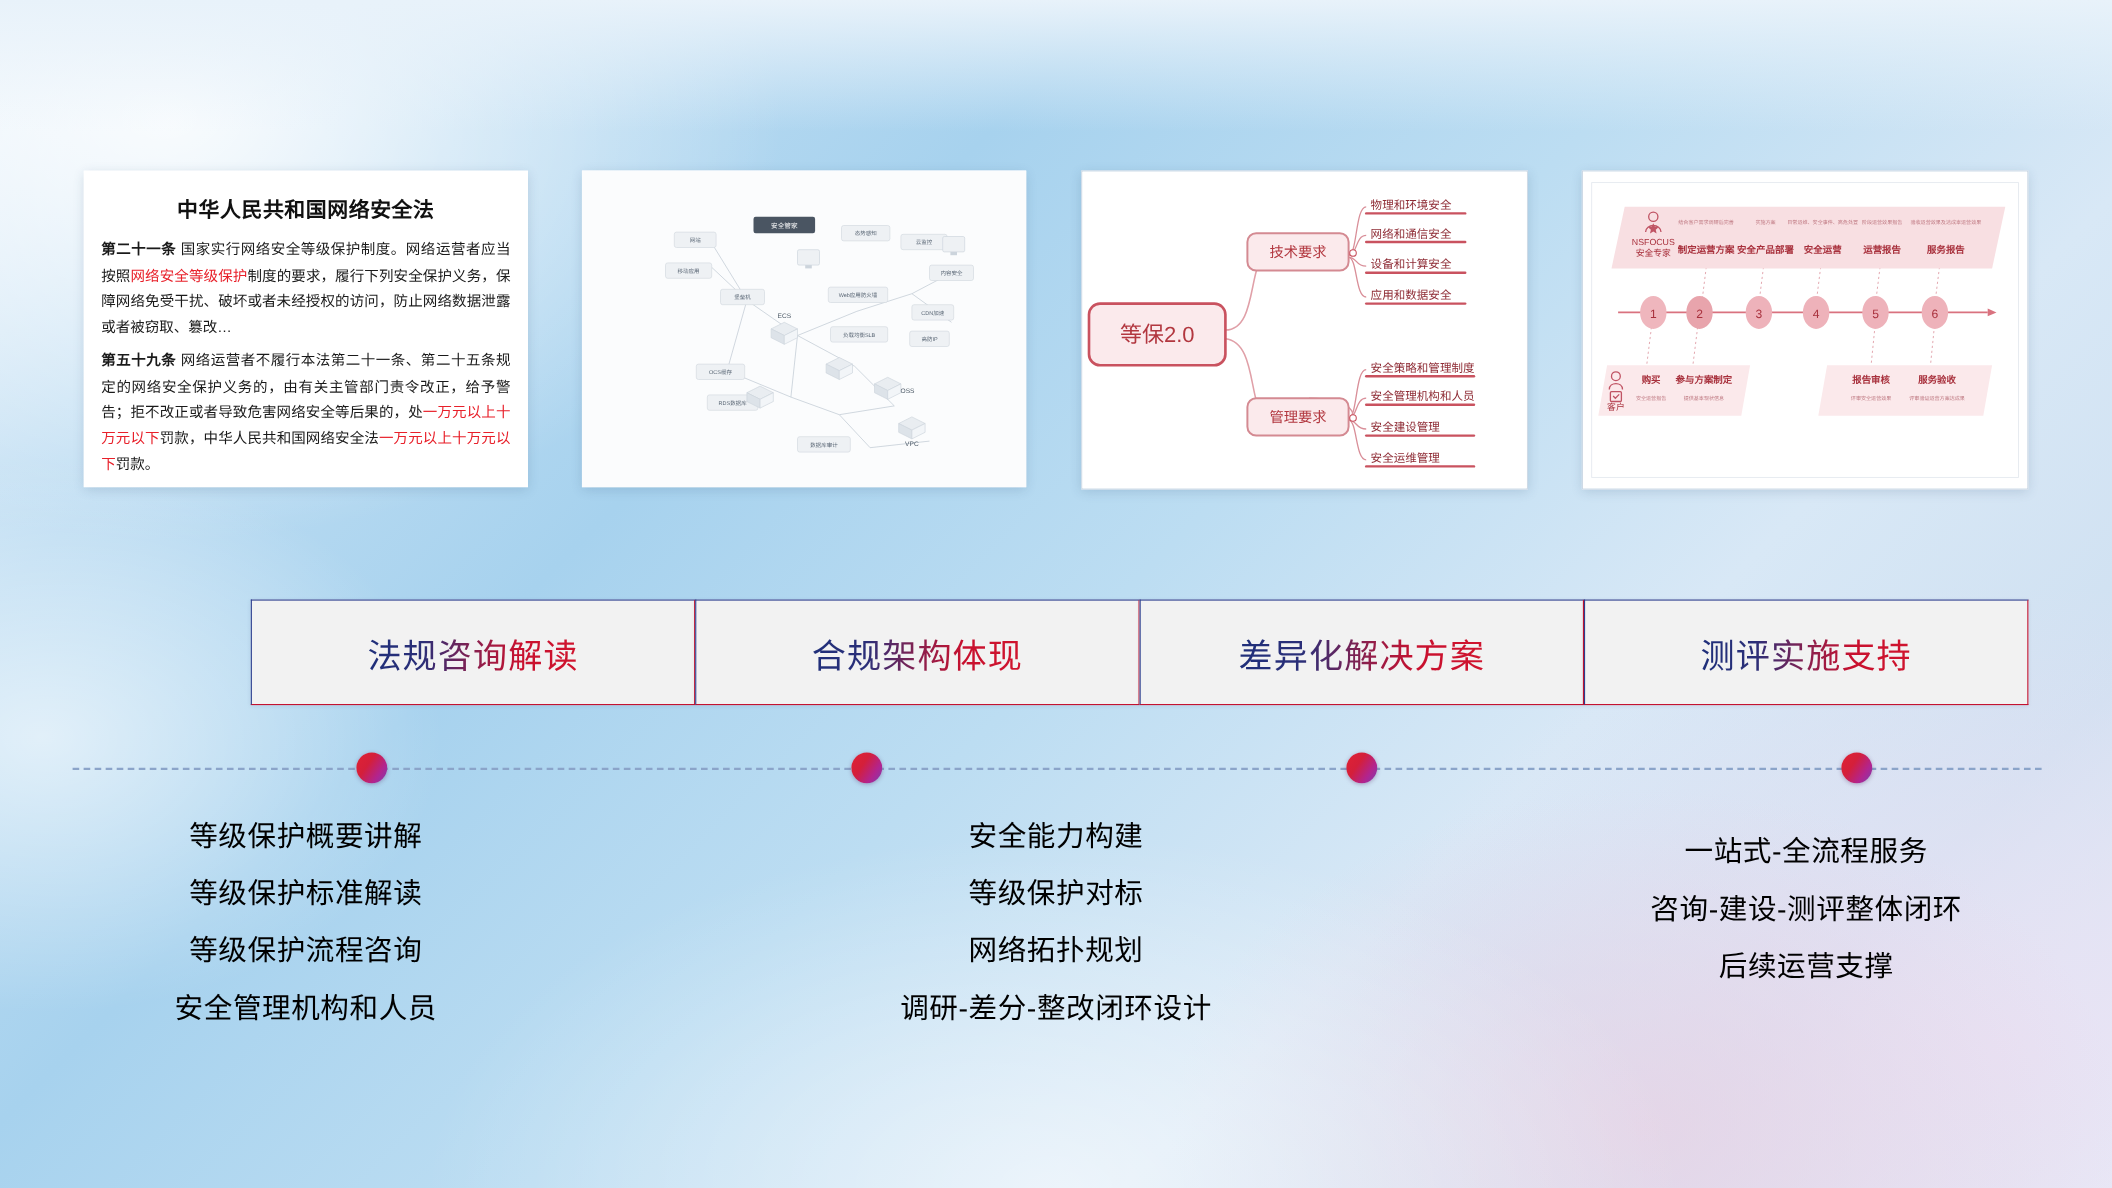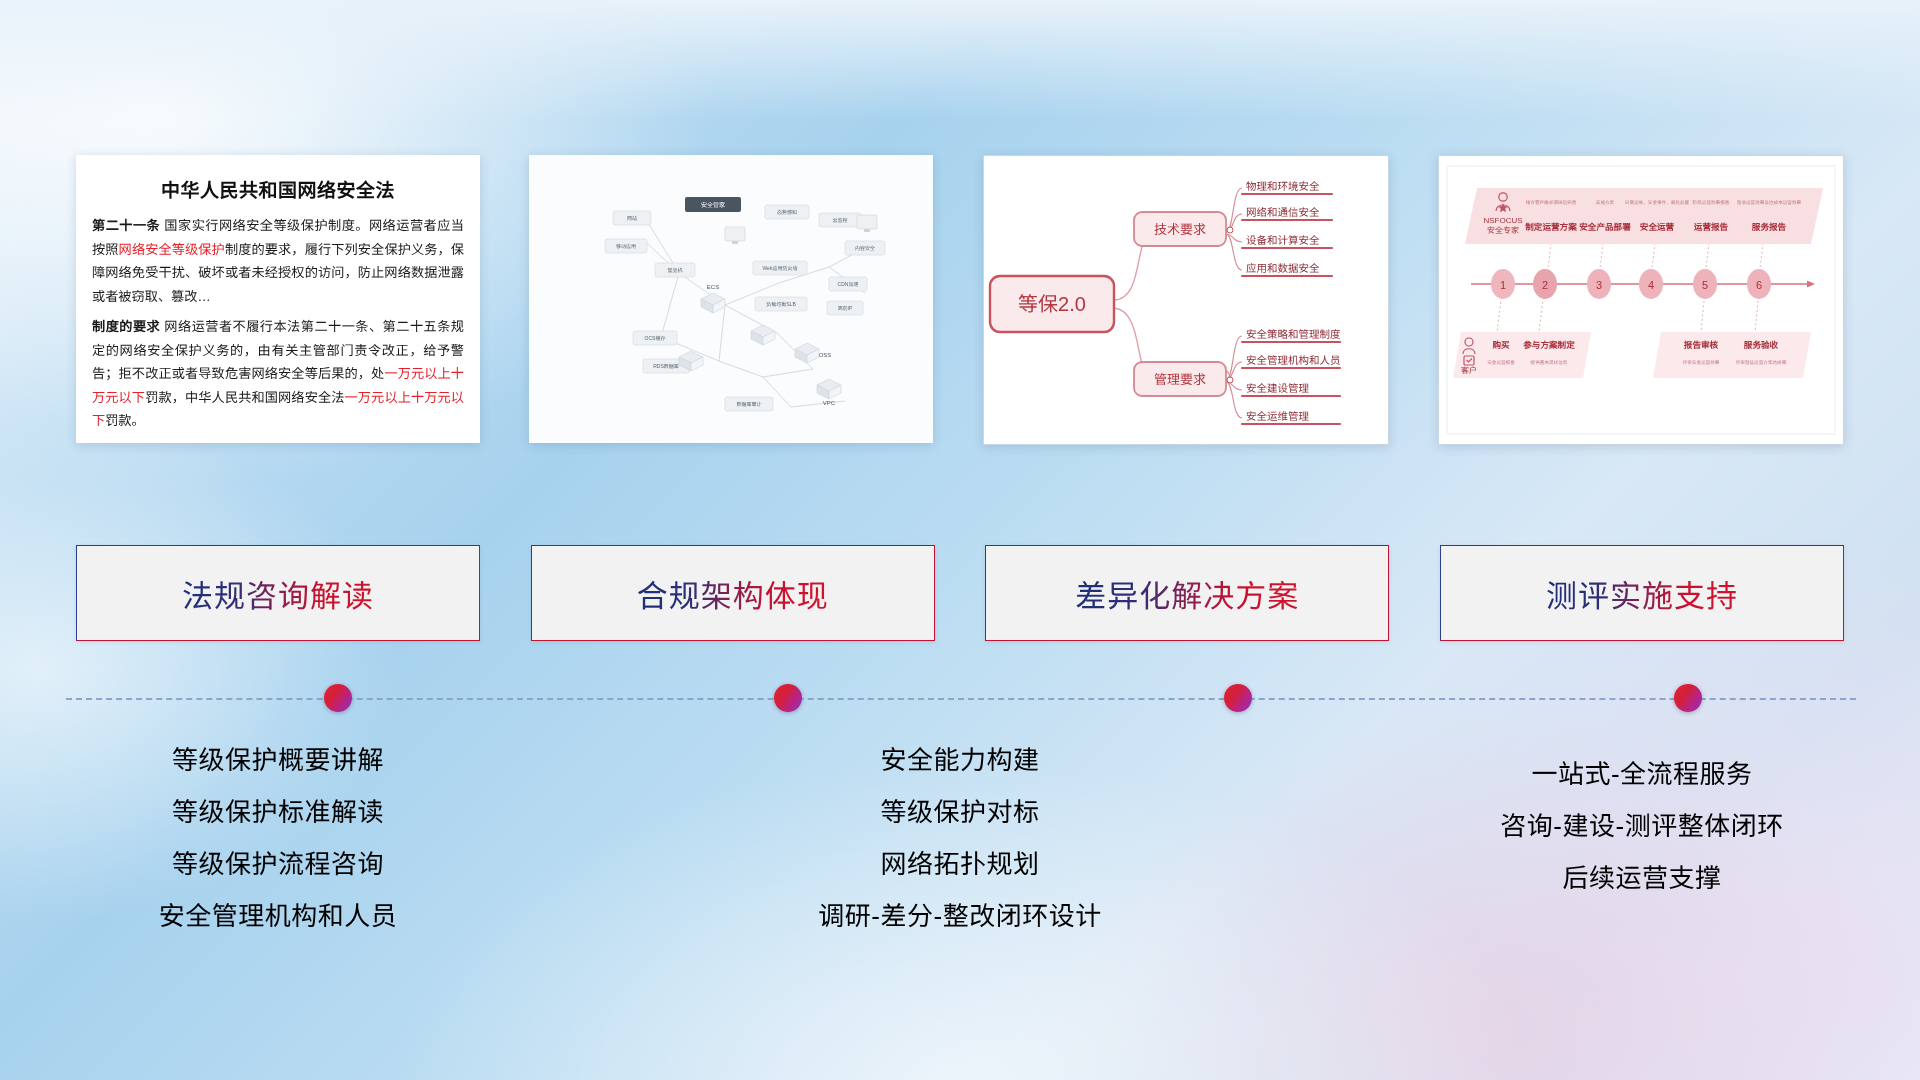--- a/index.html
+++ b/index.html
@@ -56,21 +56,21 @@
   
   .mind{position:relative;width:100%;height:100%;background:#fff;padding:6px;box-sizing:border-box;}
   .mind-svg{position:absolute;inset:0;}
 
   
   .nsf{position:relative;width:100%;height:100%;background:#fff;}
   .nsf-svg{position:absolute;inset:0;}
 
   
   .headers{position:absolute;top:545px;left:76px;width:1768px;height:98px;
-           display:flex;justify-content:space-between;}
+           display:flex;justify-content:flex-end;}
   .hbox{width:404px;height:96px;background:#f2f2f2;
         border:1.5px solid #2c3e8f;border-right-color:#c41230;border-bottom-color:#c41230;
         box-sizing:border-box;display:flex;align-items:center;justify-content:center;
         box-shadow:0 1px 4px rgba(40,70,110,.12);}
   .hbox .htext{font-size:31px;font-weight:500;letter-spacing:1px;
         background:linear-gradient(90deg,#1f2f7a 0%,#2b2f78 26%,#8d1f4c 52%,#c8102e 72%,#d0142e 100%);
         -webkit-background-clip:text;background-clip:text;color:transparent;
         -webkit-text-fill-color:transparent;}
 
   
@@ -105,21 +105,21 @@
   <div class="cards">
 
     <div class="card">
       <div class="law">
         <div class="law-title">中华人民共和国网络安全法</div>
         <div class="law-p">
           <b>第二十一条</b>
           <span>国家实行网络安全等级保护制度。网络运营者应当按照</span><span class="red">网络安全等级保护</span><span>制度的要求，履行下列安全保护义务，保障网络免受干扰、破坏或者未经授权的访问，防止网络数据泄露或者被窃取、篡改…</span>
         </div>
         <div class="law-p">
-          <b>制度的要求</b>
+          <b>第五十九条</b>
           <span>网络运营者不履行本法第二十一条、第二十五条规定的网络安全保护义务的，由有关主管部门责令改正，给予警告；拒不改正或者导致危害网络安全等后果的，处</span><span class="red">一万元以上十万元以下</span><span>罚款，中华人民共和国网络安全法</span><span class="red">一万元以上十万元以下</span><span>罚款。</span>
         </div>
       </div>
     </div>
 
     <div class="card">
       <div class="arch">
         <div class="tabs">
           <span>基础合规架构</span><span class="on">增强合规架构</span>
         </div>

